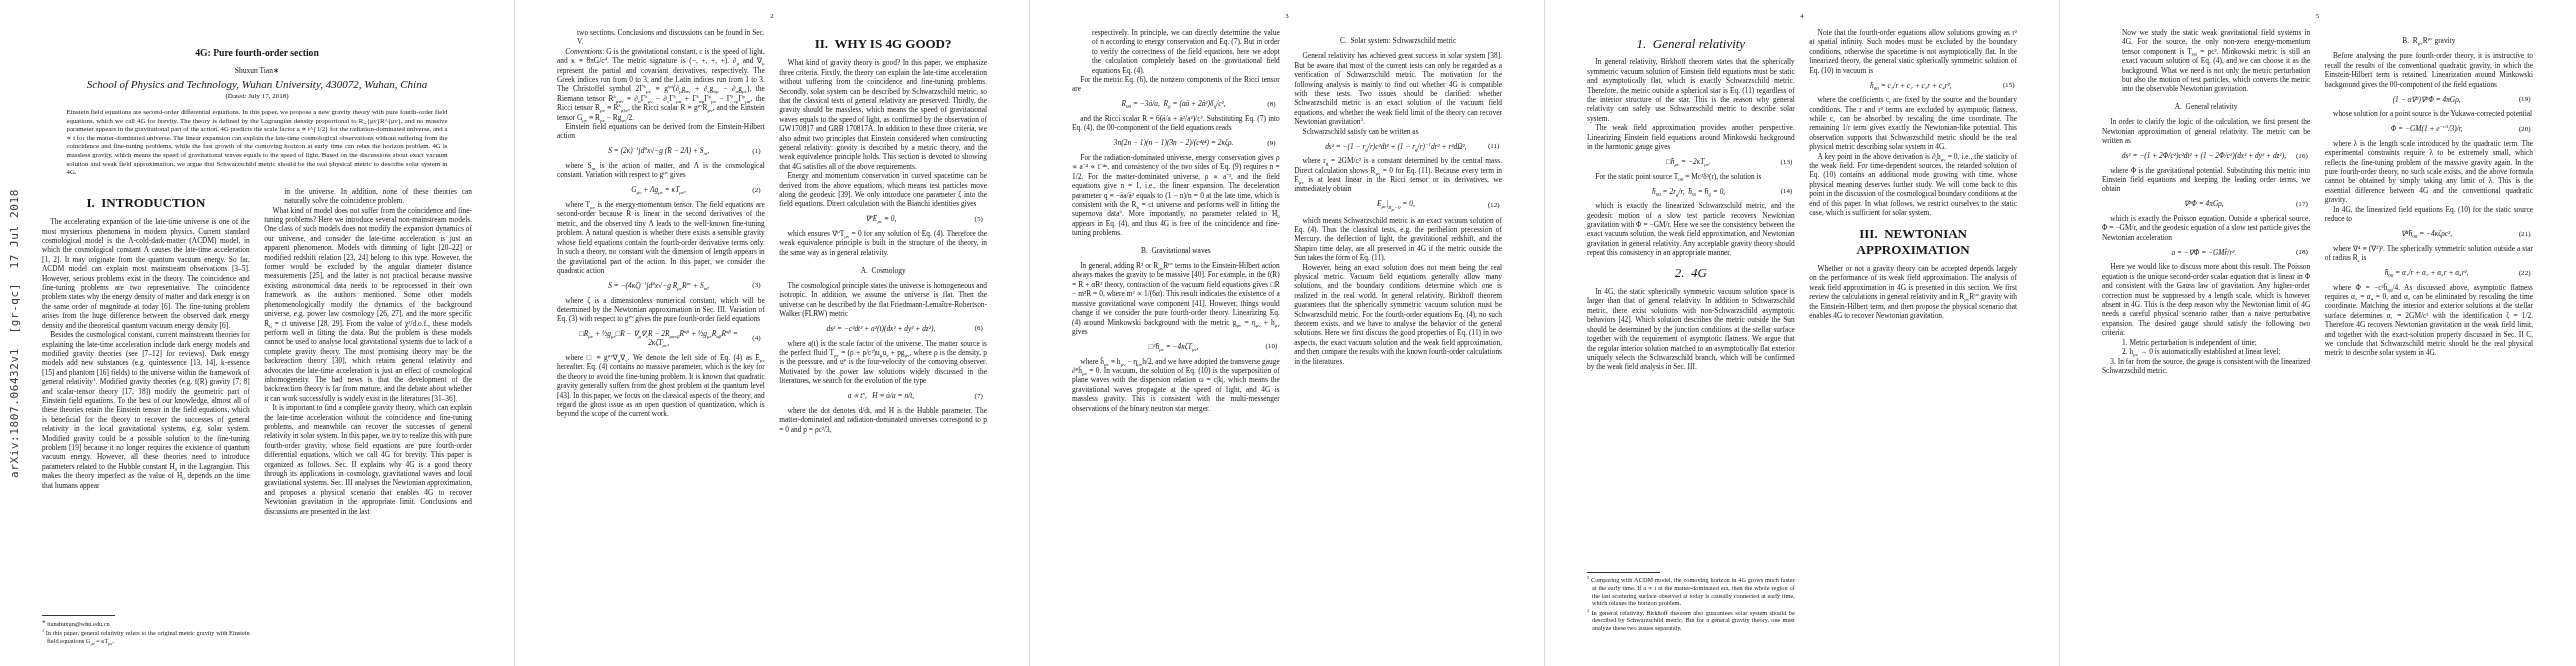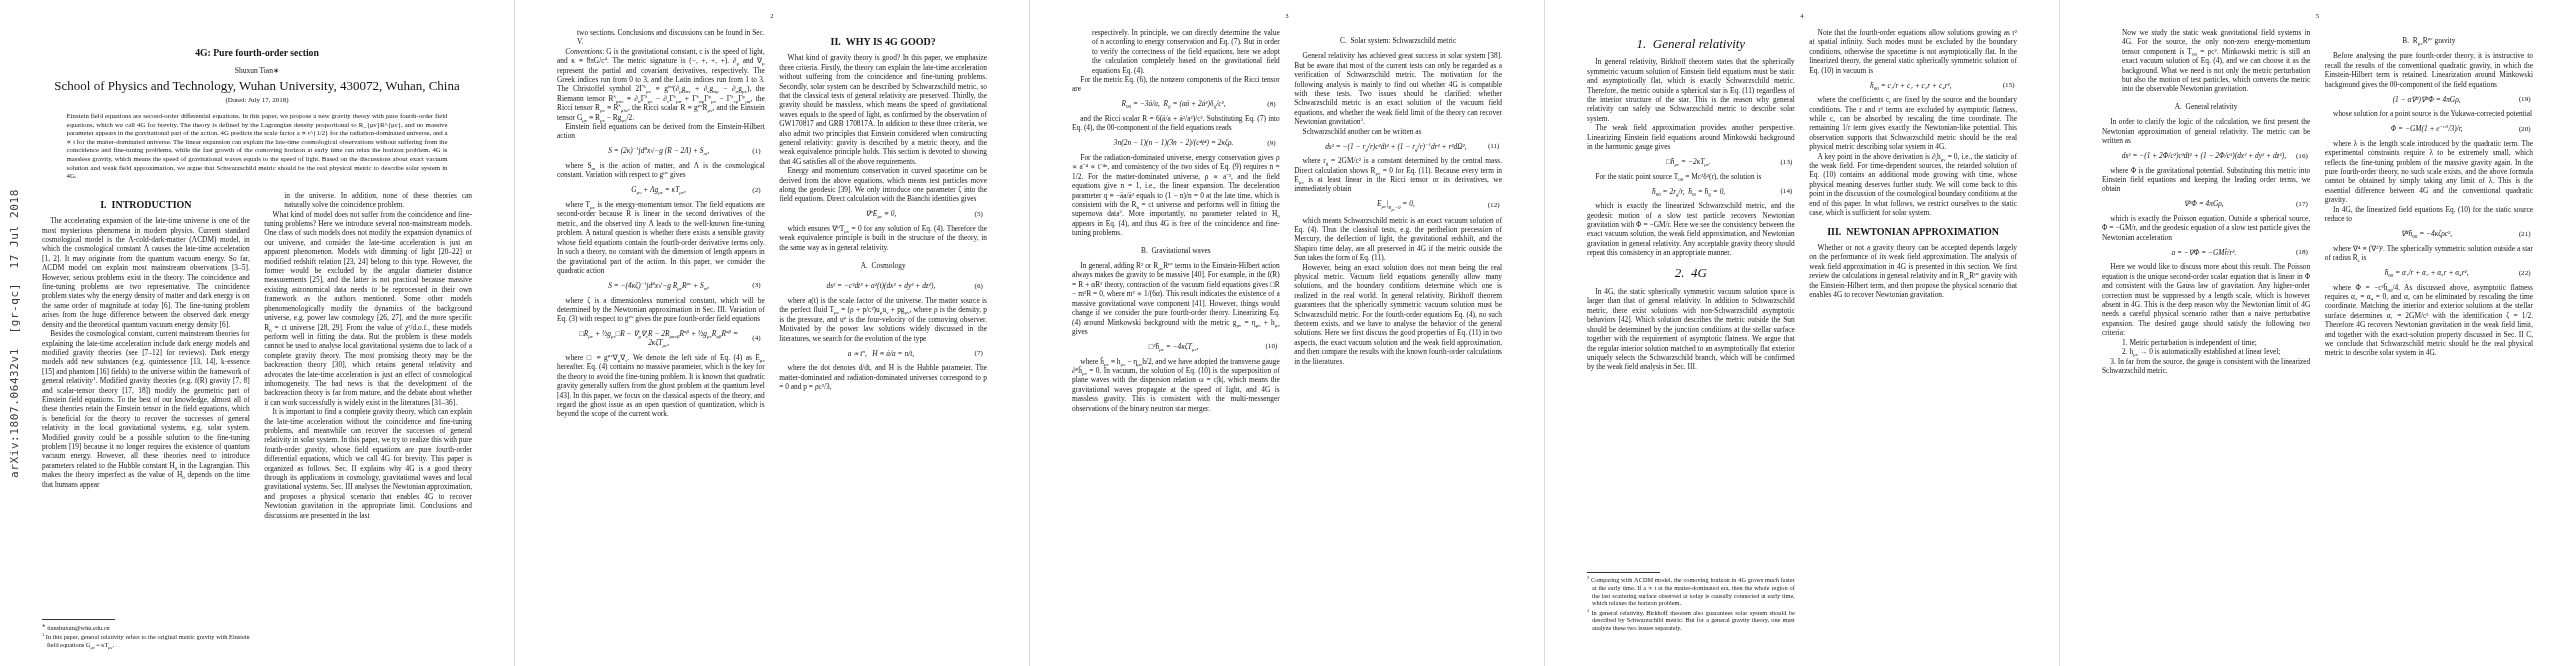--- a/index.html
+++ b/index.html
@@ -18,33 +18,33 @@
     position:absolute; left:7.8px; top:0; width:15.6px; height:667px;
     writing-mode:vertical-rl; transform:rotate(180deg); text-align:center;
     font-family:"DejaVu Sans Mono", monospace; font-size:11px; letter-spacing:0.6px;
     color:#3c3c3c; white-space:pre;
   }
 
   
   .title-block { text-align:center; padding-top:19px; }
   .title { font-size:9.7px; font-weight:bold; margin:0 0 8.3px 0; }
   .author { font-size:7.5px; margin:0 0 2.8px 0; }
-  .affil { font-size:13px; margin:0 0 2.2px 0; }
+  .affil { font-size:11px; font-style:italic; margin:0 0 2.2px 0; }
   .pdate { font-size:7px; margin:0 0 7.8px 0; }
   .abstract { font-size:6.8px; line-height:8.6px; text-align:justify; margin:0 24.5px 10px 24.5px; }
 
   
   .cols { display:flex; gap:14.5px; }
   .cols.full { height:605px; }
   .cols.p1 { height:459px; }
   .col { flex:1 1 0; display:flex; flex-direction:column; overflow:hidden; min-width:0; }
 
   .para { margin:0; font-size:7.4px; line-height:9.4px; text-align:justify; text-indent:8.3px; hyphens:none; }
   .noindent { text-indent:0;padding-left:20px; }
-  .sec { text-align:center; font-size:10px; font-weight:bold; margin:8.3px 0 6.1px 0; }
+  .sec { text-align:center; font-size:13px; font-weight:bold; margin:8.3px 0 6.1px 0; }
   .subsec { text-align:center; font-size:7.4px; font-weight:normal; margin:8.3px 0 6.1px 0; }
   .subsubsec { text-align:center; font-size:13px; font-weight:normal; font-style:italic; margin:7.8px 0 5.6px 0; }
   .eq { display:flex; align-items:center; margin:5.6px 0; font-size:7.4px; }
   .eq-body { flex:1 1 auto; text-align:center; font-style:italic; padding-left:12.2px; }
   .eq-num { flex:0 0 auto; min-width:16.7px; text-align:center; font-style:normal; font-size:7.1px; }
   .spacer { flex:1 1 auto; min-height:3.3px; }
   .fn-rule { width:73px; border-top:0.6px solid #333; margin:4.4px 0 3.3px 0; }
   .fn { margin:0 0 1.7px 0; font-size:6.3px; line-height:7.6px; text-align:justify; text-indent:-5px; padding-left:5px; }
   sub, sup { font-size:68%; line-height:0; }
 </style>
@@ -114,20 +114,21 @@
         <div class="col">
             <h2 class="sec">II.&nbsp;&nbsp;WHY IS 4G GOOD?</h2>
             <p class="para">What kind of gravity theory is good? In this paper, we emphasize three criteria. Firstly, the theory can explain the late-time acceleration without suffering from the coincidence and fine-tuning problems. Secondly, solar system can be described by Schwarzschild metric, so that the classical tests of general relativity are preserved. Thirdly, the gravity should be massless, which means the speed of gravitational waves equals to the speed of light, as confirmed by the observation of GW170817 and GRB 170817A. In addition to these three criteria, we also admit two principles that Einstein considered when constructing general relativity: gravity is described by a metric theory, and the weak equivalence principle holds. This section is devoted to showing that 4G satisfies all of the above requirements.</p>
             <p class="para">Energy and momentum conservation in curved spacetime can be derived from the above equations, which means test particles move along the geodesic [39]. We only introduce one parameter ζ into the field equations. Direct calculation with the Bianchi identities gives</p>
             <div class="eq">
               <span class="eq-body">∇<sup>μ</sup>E<sub>μν</sub> ≡ 0,</span>
               <span class="eq-num">(5)</span>
             </div>
             <p class="para">which ensures ∇<sup>μ</sup>T<sub>μν</sub> = 0 for any solution of Eq. (4). Therefore the weak equivalence principle is built in the structure of the theory, in the same way as in general relativity.</p>
             <h3 class="subsec">A.&nbsp;&nbsp;Cosmology</h3>
+            <p class="para">The cosmological principle states the universe is homogeneous and isotropic. In addition, we assume the universe is flat. Then the universe can be described by the flat Friedmann-Lemaître-Robertson-Walker (FLRW) metric</p>
             <div class="eq">
               <span class="eq-body">ds² = −c²dt² + a²(t)(dx² + dy² + dz²),</span>
               <span class="eq-num">(6)</span>
             </div>
             <p class="para">where a(t) is the scale factor of the universe. The matter source is the perfect fluid T<sub>μν</sub> = (ρ + p/c²)u<sub>μ</sub>u<sub>ν</sub> + pg<sub>μν</sub>, where ρ is the density, p is the pressure, and u<sup>μ</sup> is the four-velocity of the comoving observer. Motivated by the power law solutions widely discussed in the literatures, we search for the evolution of the type</p>
             <div class="eq">
               <span class="eq-body">a ∝ t<sup>n</sup>,&nbsp;&nbsp;&nbsp;H ≡ ȧ/a = n/t,</span>
               <span class="eq-num">(7)</span>
             </div>
             <p class="para">where the dot denotes d/dt, and H is the Hubble parameter. The matter-dominated and radiation-dominated universes correspond to p = 0 and p = ρc²/3,</p>
@@ -157,21 +158,21 @@
             <p class="para">In general, adding R² or R<sub>μν</sub>R<sup>μν</sup> terms to the Einstein-Hilbert action always makes the gravity to be massive [40]. For example, in the f(R) = R + αR² theory, contraction of the vacuum field equations gives □R − m²R = 0, where m² ∝ 1/(6α). This result indicates the existence of a massive gravitational wave component [41]. However, things would change if we consider the pure fourth-order theory. Linearizing Eq. (4) around Minkowski background with the metric g<sub>μν</sub> = η<sub>μν</sub> + h<sub>μν</sub> gives</p>
             <div class="eq">
               <span class="eq-body">□²h̄<sub>μν</sub> = −4κζT<sub>μν</sub>,</span>
               <span class="eq-num">(10)</span>
             </div>
             <p class="para">where h̄<sub>μν</sub> ≡ h<sub>μν</sub> − η<sub>μν</sub>h/2, and we have adopted the transverse gauge ∂<sup>μ</sup>h̄<sub>μν</sub> = 0. In vacuum, the solution of Eq. (10) is the superposition of plane waves with the dispersion relation ω = c|k|, which means the gravitational waves propagate at the speed of light, and 4G is massless gravity. This is consistent with the multi-messenger observations of the binary neutron star merger.</p>
           </div>
         <div class="col">
             <h3 class="subsec">C.&nbsp;&nbsp;Solar system: Schwarzschild metric</h3>
             <p class="para">General relativity has achieved great success in solar system [38]. But be aware that most of the current tests can only be regarded as a verification of Schwarzschild metric. The motivation for the following analysis is mainly to find out whether 4G is compatible with these tests. Two issues should be clarified: whether Schwarzschild metric is an exact solution of the vacuum field equations, and whether the weak field limit of the theory can recover Newtonian gravitation<sup>3</sup>.</p>
-            <p class="para">Schwarzschild another can be written as</p>
+            <p class="para">Schwarzschild satisfy can be written as</p>
             <div class="eq">
               <span class="eq-body">ds² = −(1 − r<sub>g</sub>/r)c²dt² + (1 − r<sub>g</sub>/r)<sup>−1</sup>dr² + r²dΩ²,</span>
               <span class="eq-num">(11)</span>
             </div>
             <p class="para">where r<sub>g</sub> = 2GM/c² is a constant determined by the central mass. Direct calculation shows R<sub>μν</sub> = 0 for Eq. (11). Because every term in E<sub>μν</sub> is at least linear in the Ricci tensor or its derivatives, we immediately obtain</p>
             <div class="eq">
               <span class="eq-body">E<sub>μν</sub>|<sub>R<sub>μν</sub>=0</sub> = 0,</span>
               <span class="eq-num">(12)</span>
             </div>
             <p class="para">which means Schwarzschild metric is an exact vacuum solution of Eq. (4). Thus the classical tests, e.g. the perihelion precession of Mercury, the deflection of light, the gravitational redshift, and the Shapiro time delay, are all preserved in 4G if the metric outside the Sun takes the form of Eq. (11).</p>

